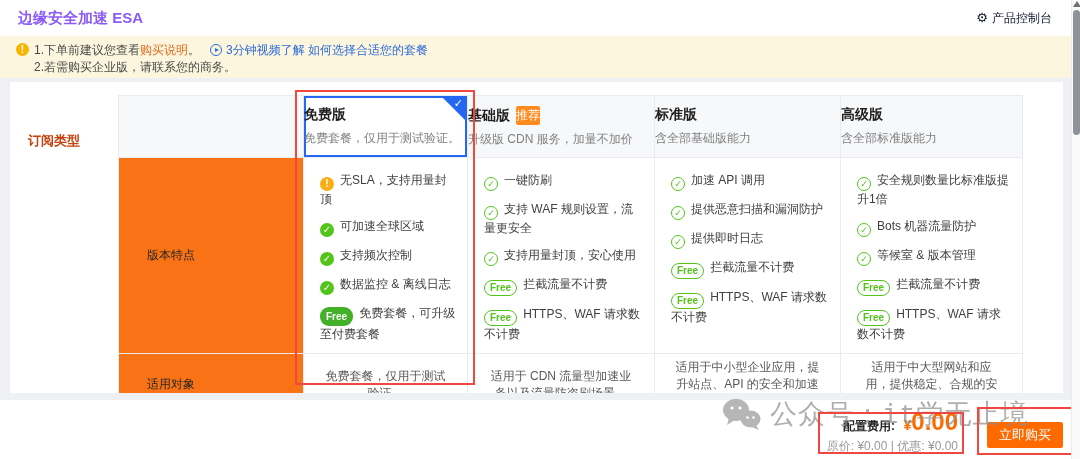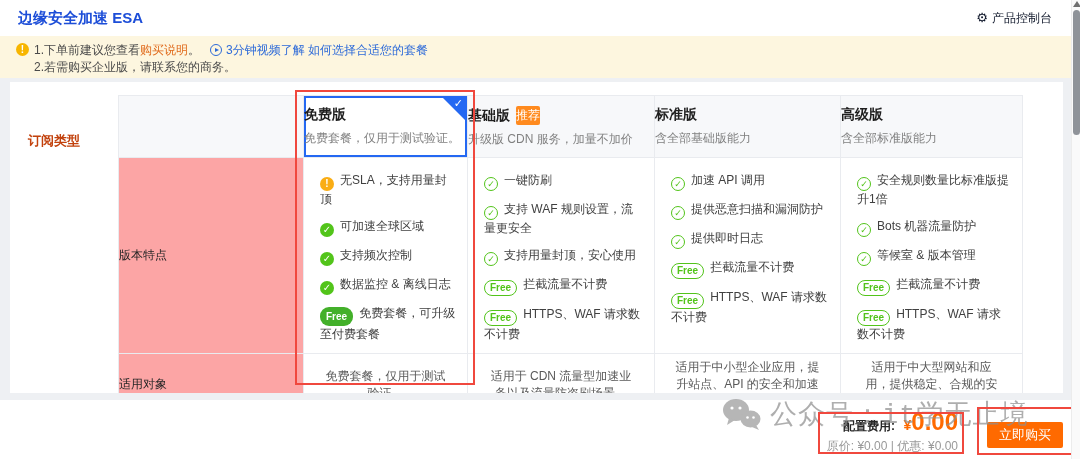--- a/index.html
+++ b/index.html
@@ -1,21 +1,21 @@
 <!DOCTYPE html>
 <html><head>
 <meta charset="utf-8">
 <style>
   * { margin:0; padding:0; box-sizing:border-box; }
   body { font-family:"Liberation Sans","DejaVu Sans",sans-serif; }
   .page { position:relative; width:1080px; height:459px; background:#eef0f3; overflow:hidden; }
 
   
   .topbar { position:absolute; left:0; top:0; width:1080px; height:36px; background:#fff; }
-  .page-title { position:absolute; left:18px; top:9px; font-size:15px; font-weight:bold; color:#1d4ed8; }
+  .page-title { position:absolute; left:18px; top:9px; font-size:15px; font-weight:bold; color:#8b5cf6; }
   .console-link { position:absolute; right:28px; top:10px; font-size:12px; color:#0f172a; cursor:pointer; }
   .gear { margin-right:4px; font-size:13px; }
 
   
   .notice { position:absolute; left:0; top:36px; width:1080px; height:42px; background:#fdf6df; font-size:12px; color:#4a4a4a; }
   .notice-icon { position:absolute; left:16px; top:7px; width:13px; height:13px; border-radius:50%; background:#f7b500; color:#fff; font-size:10px; font-weight:bold; text-align:center; line-height:13px; }
   .n-line1 { position:absolute; left:34px; top:6px; white-space:nowrap; }
   .n-line2 { position:absolute; left:34px; top:23px; white-space:nowrap; }
   .link-orange { color:#e06a1b; cursor:pointer; }
   .link-blue { color:#2d6ad8; cursor:pointer; }
@@ -30,21 +30,21 @@
   table.plans td { border:1px solid #e9ebef; }
   .corner-cell { background:#f7f8fa; height:62px; }
   .plan-head { background:#f7f8fa; height:62px; vertical-align:middle; cursor:pointer; }
   .plan-head.selected { background:#fff; box-shadow:inset 0 0 0 2px #2468f2; position:relative; }
   .plan-name { font-size:14px; font-weight:bold; color:#1f1f1f; }
   .plan-sub { font-size:12px; color:#808080; margin-top:6px; }
   .badge { display:inline-block; background:#ff8a1e; color:#fff; font-size:12px; font-weight:normal; padding:1px 0; border-radius:2px; margin-left:6px; vertical-align:1px; }
   .sel-tri { position:absolute; top:0; right:0; width:0; height:0; border-top:26px solid #2468f2; border-left:26px solid transparent; }
   .sel-check { position:absolute; top:1px; right:4px; color:#fff; font-size:11px; }
 
-  .row-label { padding-left:0; font-size:12px; color:#262626; vertical-align:middle; background:#fca5a5; }
+  .row-label { padding-left:28px; font-size:12px; color:#262626; vertical-align:middle; background:#f97316; }
 
   .feat-cell { vertical-align:top; padding:14px 10px 0 16px; height:143px; }
   .feat { font-size:12px; color:#404040; line-height:17px; margin-bottom:10px; }
   .fi { display:inline-block; margin-right:6px; vertical-align:-3px; }
   .ic { width:14px; height:14px; border-radius:50%; text-align:center; }
   .ic-check { background:#52c41a; color:#fff; font-size:10px; line-height:14px; }
   .ic-warn { background:#faad14; color:#fff; font-size:10px; font-weight:bold; line-height:14px; }
   .ic-check-o { border:1px solid #52c41a; color:#52c41a; font-size:9px; line-height:12px; background:#fff; }
   .pill { min-width:32px; text-align:center; border-radius:9px; font-size:10px; font-weight:bold; }
   .pill-filled { background:#43b02a; color:#fff; padding:1px 6px; }

